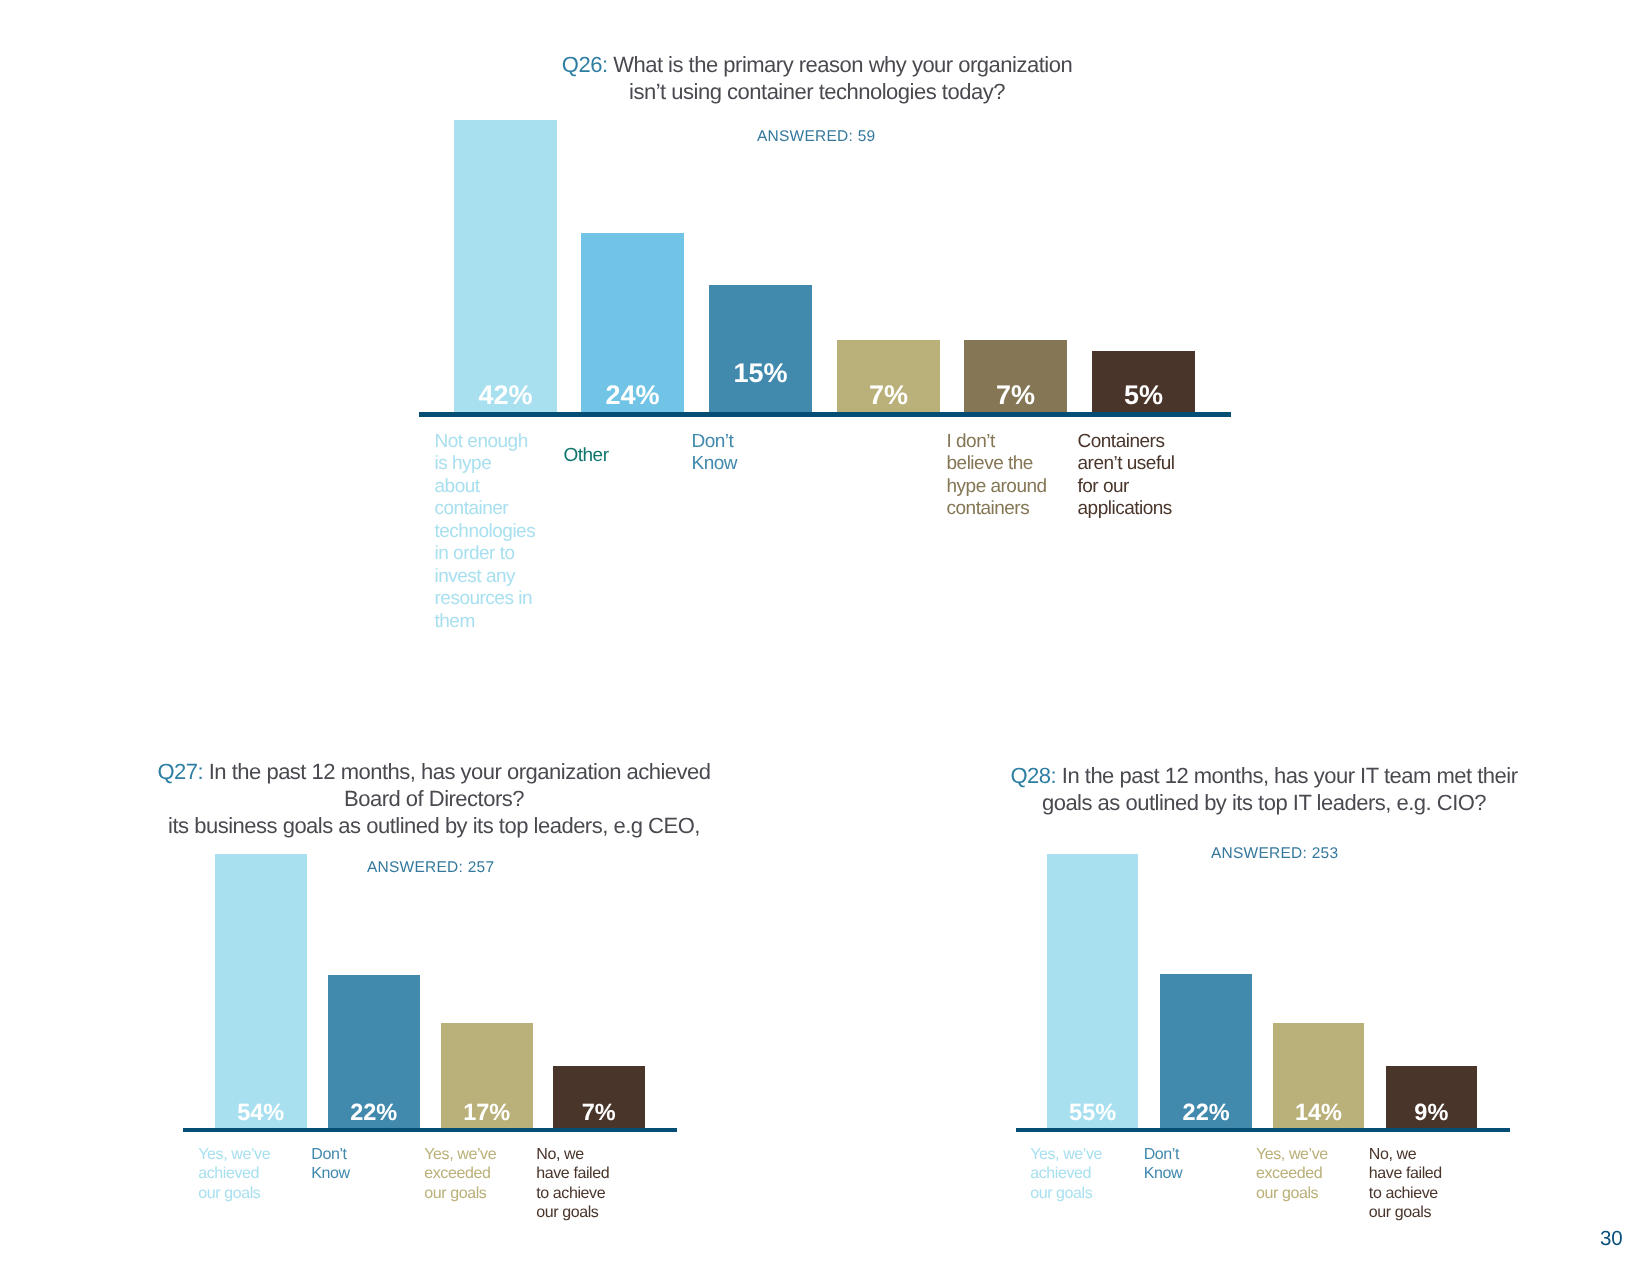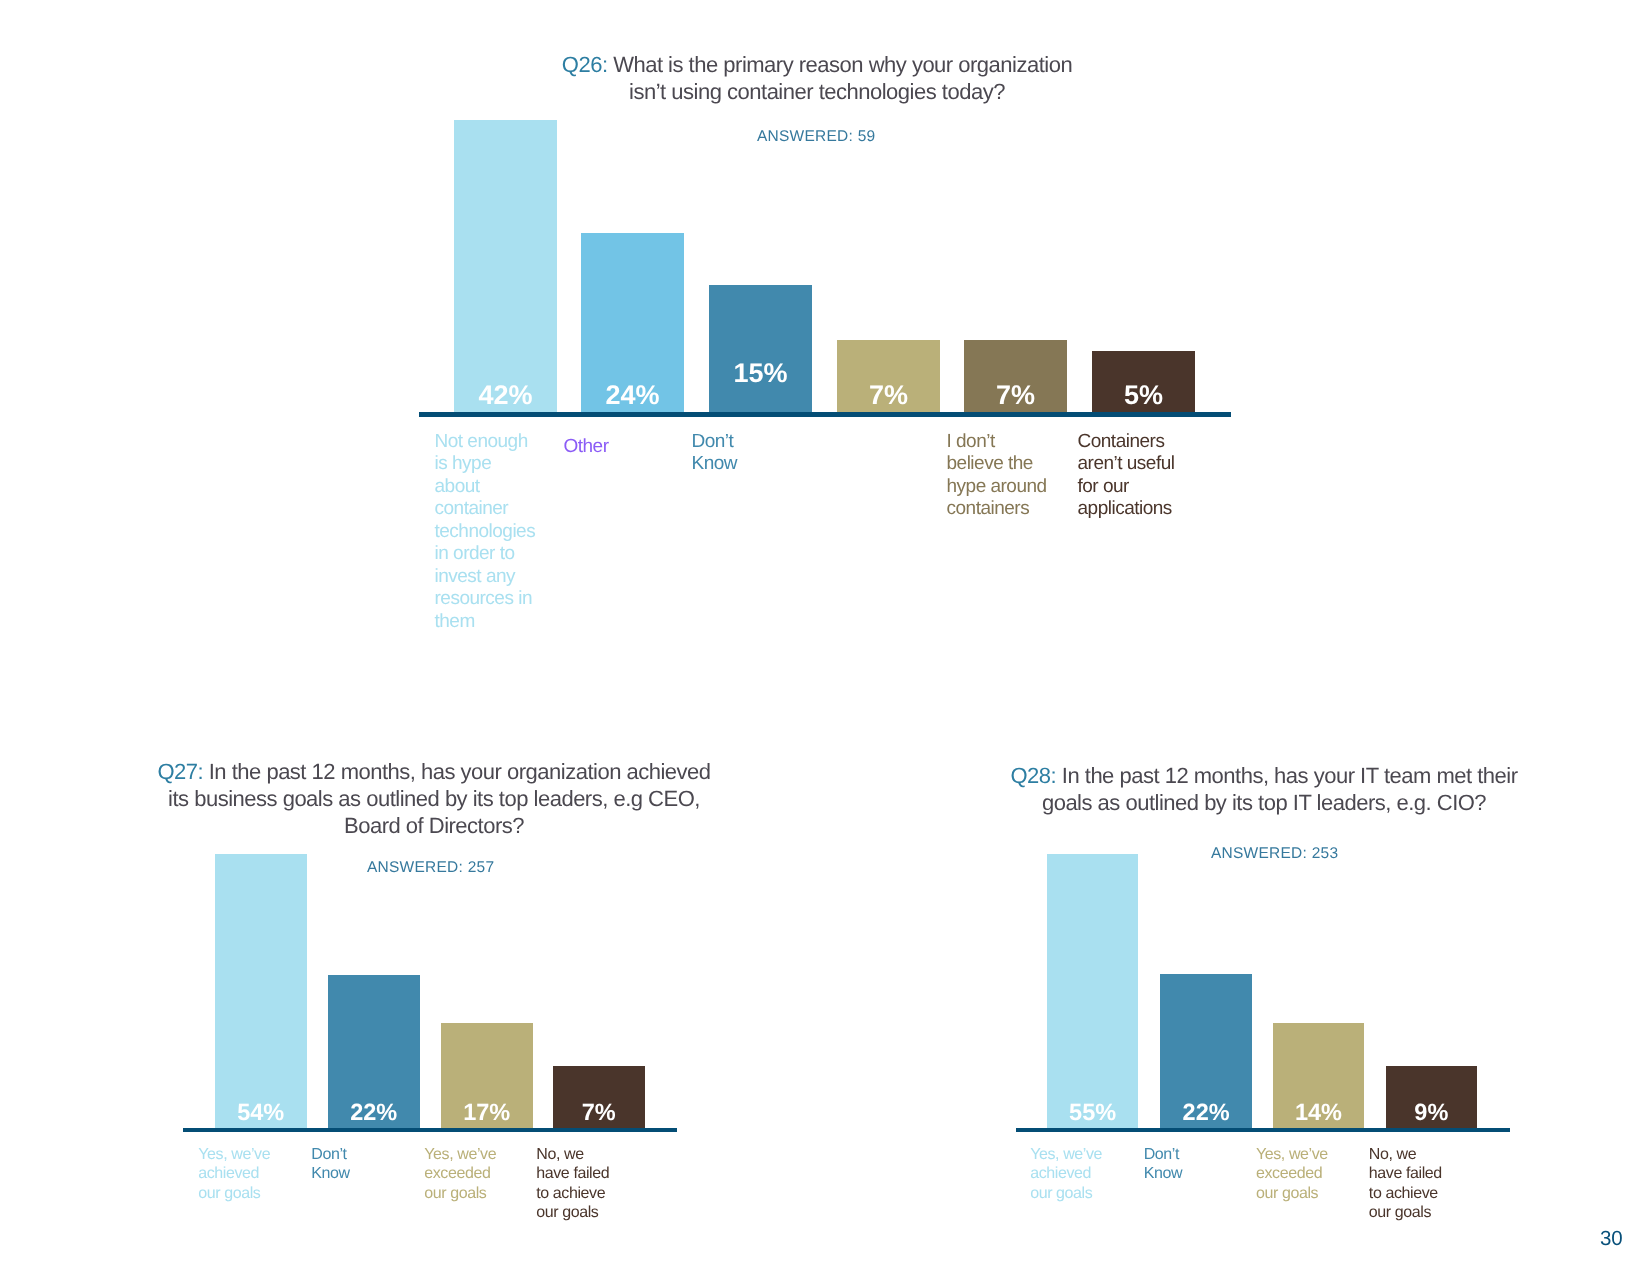--- a/index.html
+++ b/index.html
@@ -61,21 +61,21 @@
         <div class="blabel-line">about</div>
         <div class="blabel-line">container</div>
         <div class="blabel-line">technologies</div>
         <div class="blabel-line">in order to</div>
         <div class="blabel-line">invest any</div>
         <div class="blabel-line">resources in</div>
         <div class="blabel-line">them</div>
       </div>
       <div class="bar" style="left: 581px; top: 233px; width: 103px; height: 179px; background: rgb(114, 196, 230);"></div>
       <div class="barval big" style="left: 581px; width: 103px; top: 382px;">24%</div>
-      <div class="blabel big" style="left: 563.5px; top: 436px; width: 140px; color: #8b5cf6;">
+      <div class="blabel big" style="left: 563.5px; top: 445px; width: 140px; color: #0f766e;">
         <div class="blabel-line">Other</div>
       </div>
       <div class="bar" style="left: 709px; top: 285px; width: 103px; height: 127px; background: rgb(65, 137, 173);"></div>
       <div class="barval big" style="left: 709px; width: 103px; top: 360px;">15%</div>
       <div class="blabel big" style="left: 691.5px; top: 430.6px; width: 140px; color: rgb(65, 137, 173);">
         <div class="blabel-line">Don’t</div>
         <div class="blabel-line">Know</div>
       </div>
       <div class="bar" style="left: 837px; top: 340px; width: 103px; height: 72px; background: rgb(186, 176, 121);"></div>
       <div class="barval big" style="left: 837px; width: 103px; top: 382px;">7%</div>
@@ -93,22 +93,22 @@
         <div class="blabel-line">Containers</div>
         <div class="blabel-line">aren’t useful</div>
         <div class="blabel-line">for our</div>
         <div class="blabel-line">applications</div>
       </div>
     </div>
 
   <div class="chart" id="chart-q27">
       <div class="q-title" style="left: 134px; top: 758px; width: 600px;">
         <div class="q-title-line"><span class="q-num">Q27:</span><span class="q-title-text"> In the past 12 months, has your organization achieved</span></div>
+        <div class="q-title-line">Board of Directors?</div>
         <div class="q-title-line">its business goals as outlined by its top leaders, e.g CEO,</div>
-        <div class="q-title-line">Board of Directors?</div>
       </div>
       <div class="answered" style="left: 367px; top: 859px;">ANSWERED: 257</div>
       <div class="axis" style="left: 183px; top: 1128px; width: 494px; height: 4px;"></div>
       <div class="bar" style="left: 215px; top: 854px; width: 91.5px; height: 274px; background: rgb(169, 224, 240);"></div>
       <div class="barval small" style="left: 215px; width: 91.5px; top: 1101px;">54%</div>
       <div class="blabel small" style="left: 198.25px; top: 1144.5px; width: 125px; color: rgb(169, 224, 240);">
         <div class="blabel-line">Yes, we’ve</div>
         <div class="blabel-line">achieved</div>
         <div class="blabel-line">our goals</div>
       </div>

